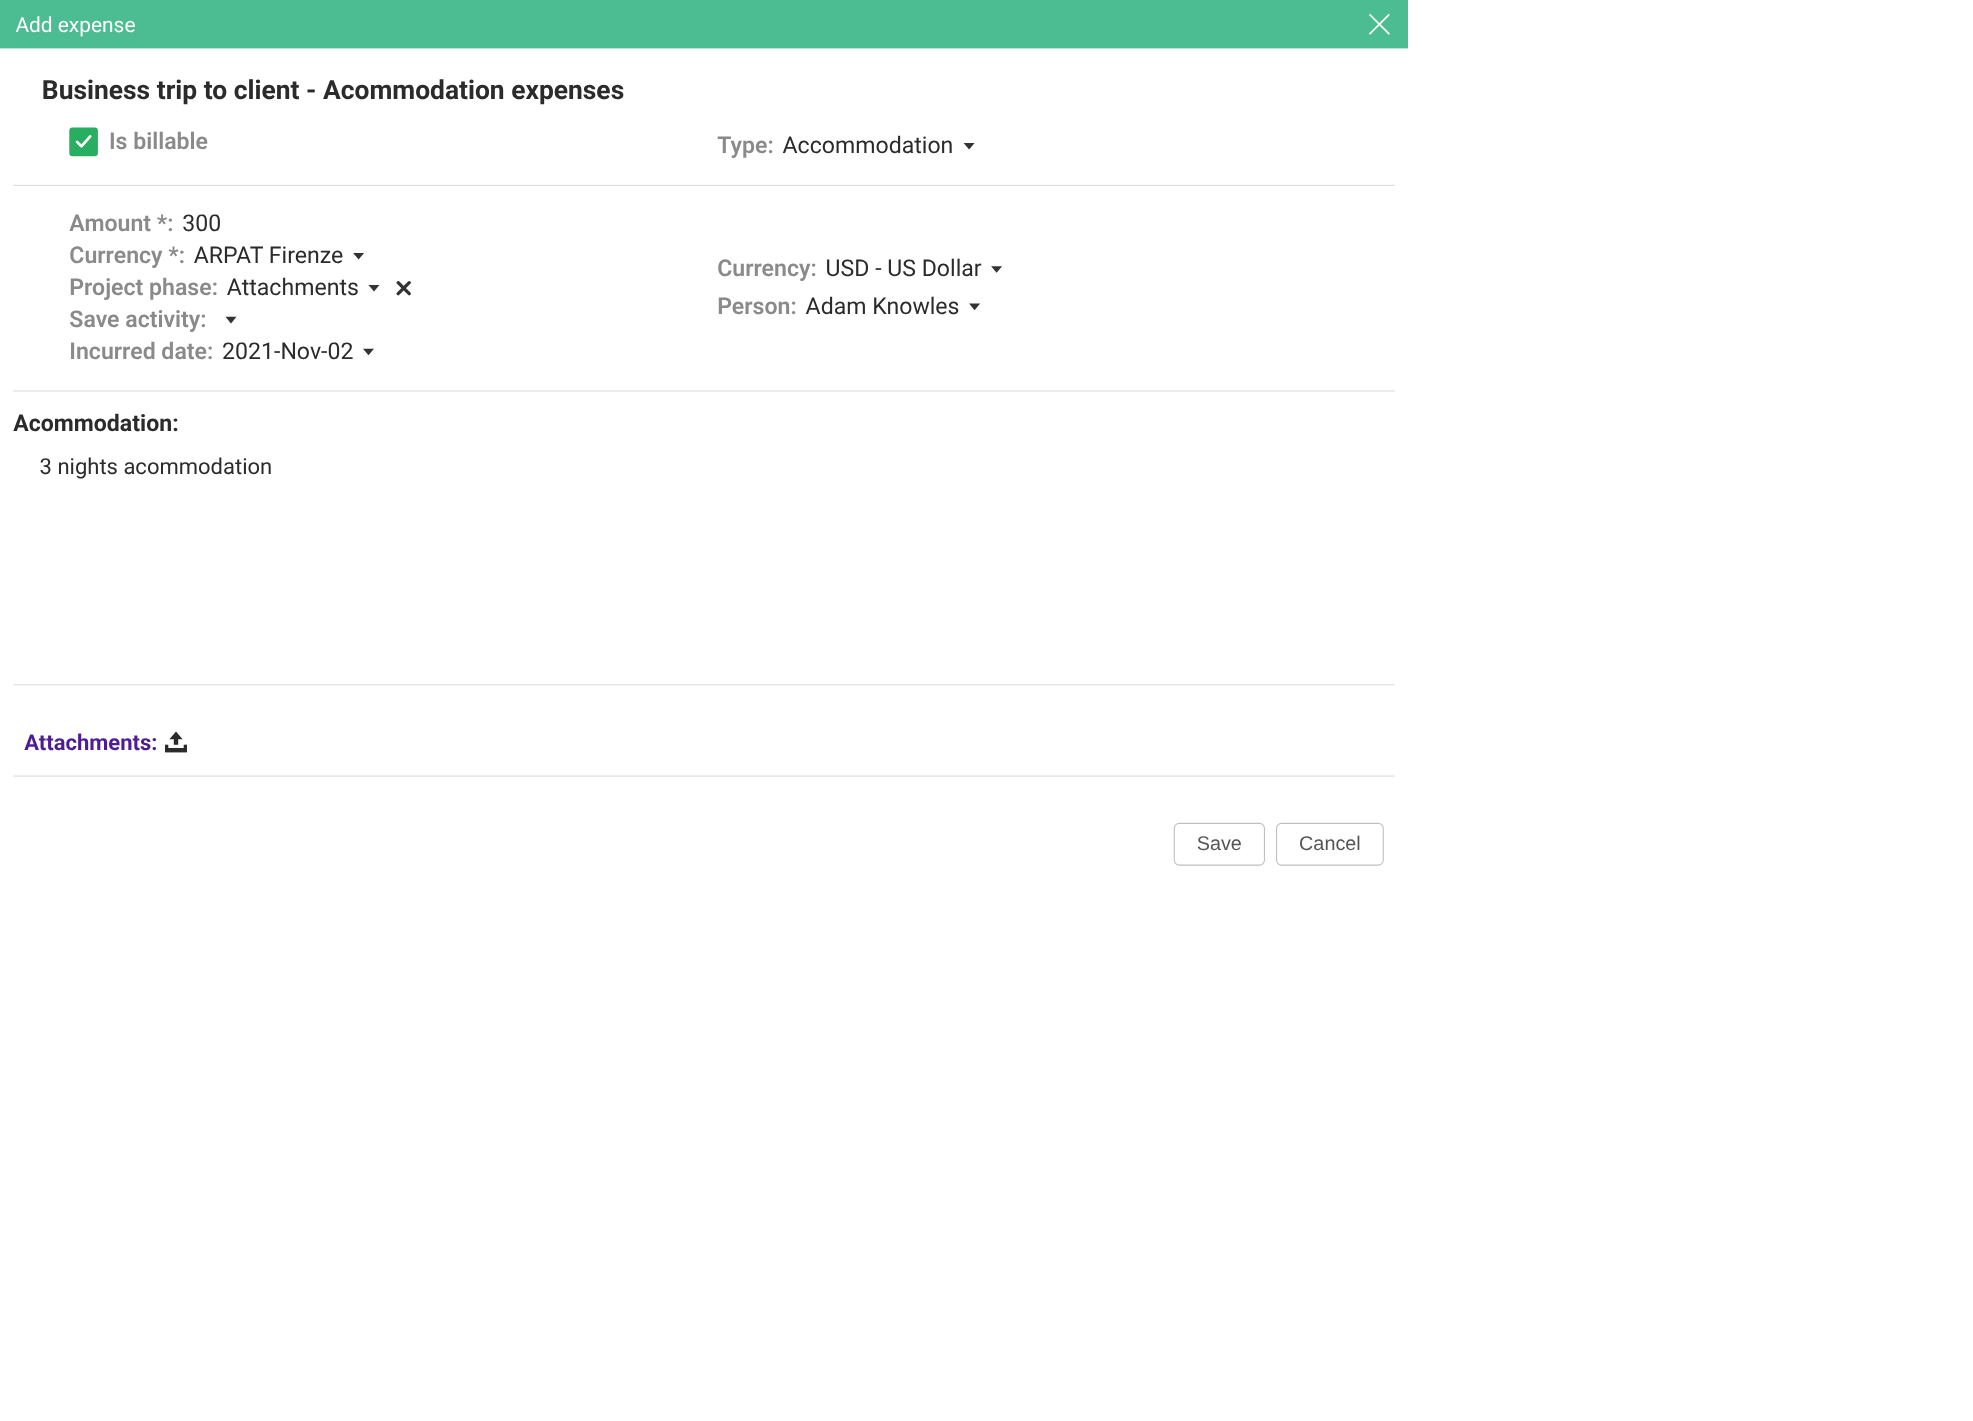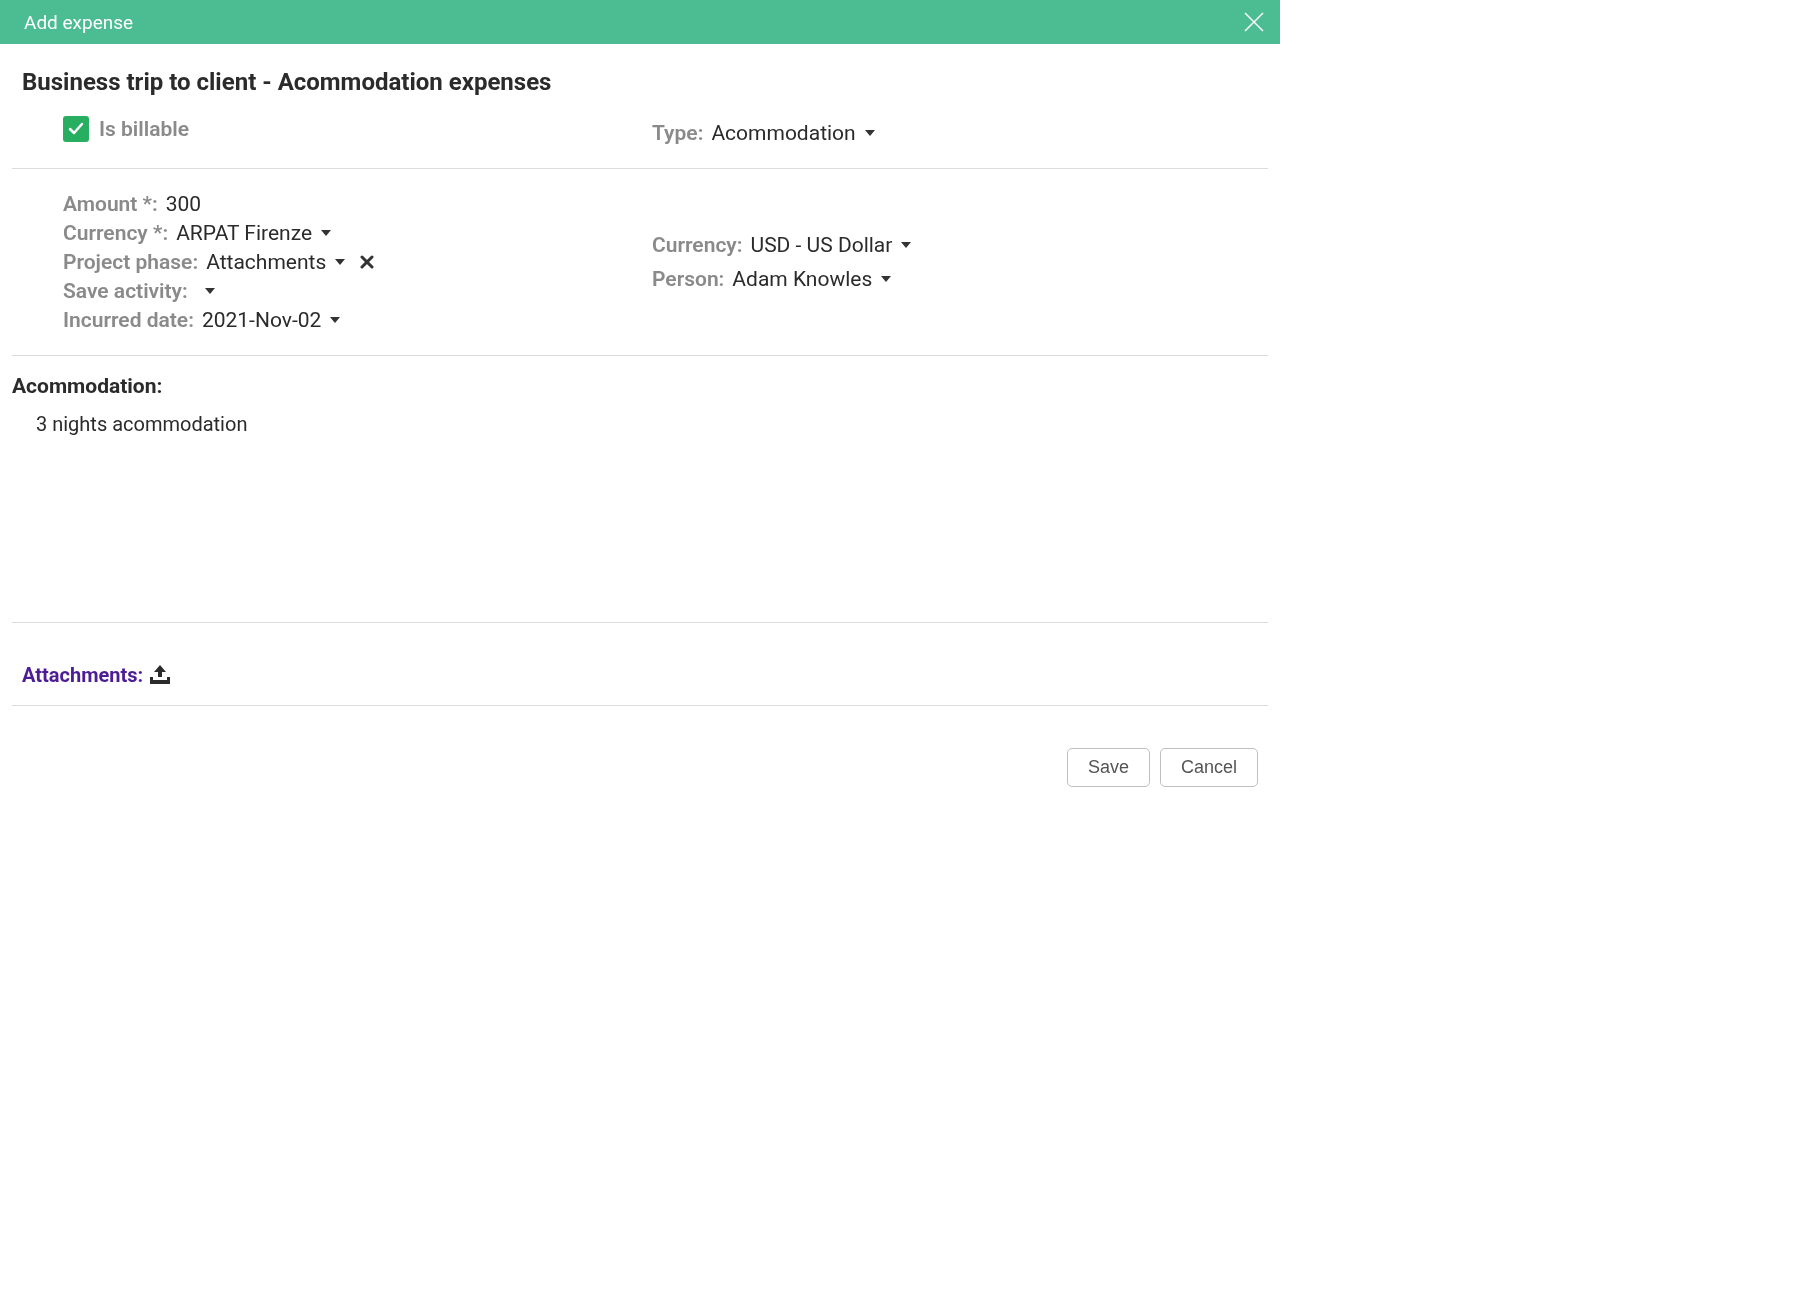--- a/index.html
+++ b/index.html
@@ -8,37 +8,38 @@
 
   .wrap { width: 1280px; }
 
   .titlebar {
     background: #4cbc92;
     color: #fff;
     height: 44px;
     display: flex;
     align-items: center;
     justify-content: space-between;
-    padding: 0 10px 0 24px;
+    padding: 0 10px 0 14px;
     font-size: 19px;
     font-weight: 400;
   }
   .titlebar .close-btn {
     cursor: pointer;
     padding: 4px;
   }
   .titlebar .close-btn svg { display: block; }
 
   .content { padding: 24px 22px 10px 22px; }
 
   .expense-title {
     font-size: 24px;
     font-weight: 700;
     color: #2b2b2b;
     margin-bottom: 20px;
+    margin-left: 16px;
   }
 
   .row2 { display: flex; }
   .col-left { flex: 0 0 630px; padding-left: 41px; }
   .col-right { flex: 1; }
 
   .billable-row { display: flex; align-items: center; gap: 10px; }
   .chk {
     width: 26px; height: 26px;
     background: #27ae60;
@@ -103,21 +104,21 @@
             <svg width="18" height="18" viewBox="0 0 18 18">
               <polyline points="3,9 7,13 15,4" fill="none" stroke="#fff" stroke-width="2.5" stroke-linecap="round" stroke-linejoin="round"></polyline>
             </svg>
           </span>
           <span class="billable-label">Is billable</span>
         </div>
       </div>
       <div class="col-right">
         <div class="kv">
           <span class="k">Type:</span>
-          <span class="v">Acommodation</span>
+          <span class="v">Accommodation</span>
           <span class="caret">
             <svg width="12" height="8" viewBox="0 0 12 8">
                 <polygon points="1,1 11,1 6,7" fill="#333"></polygon>
               </svg>
           </span>
         </div>
       </div>
     </div>
 
     <hr class="divider">

